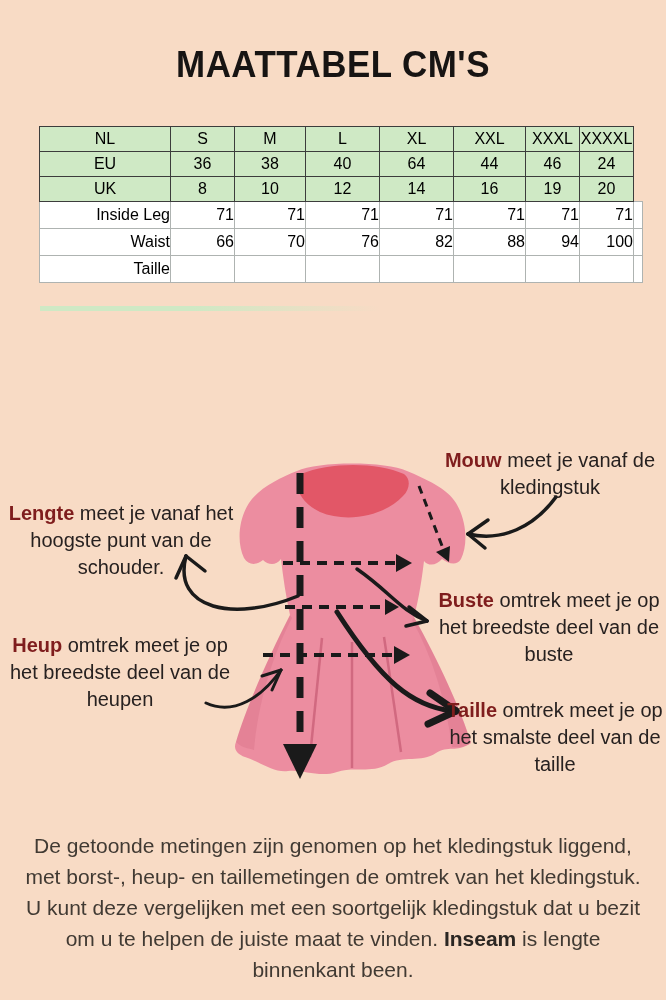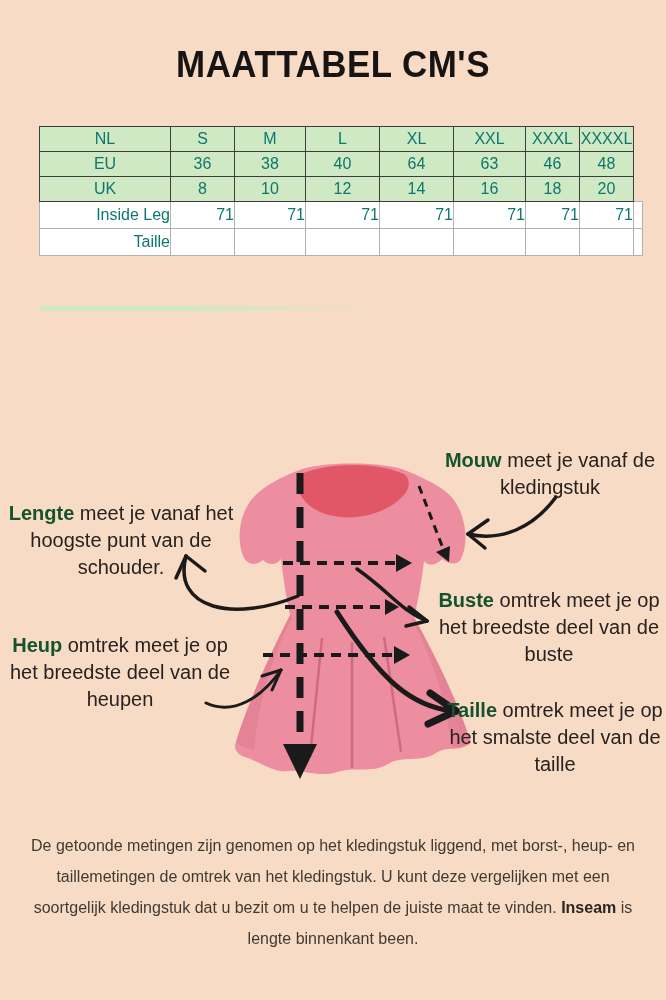--- a/index.html
+++ b/index.html
@@ -15,21 +15,21 @@
     position:absolute;left:0;top:44px;width:666px;
     text-align:center;
     font-size:36px;font-weight:900;letter-spacing:.5px;
     color:#171413;
     transform:scaleX(.97);
   }
   
   .size-table{
     position:absolute;left:39px;top:126px;
     border-collapse:collapse;table-layout:fixed;
-    font-size:16px;color:#0f766e;
+    font-size:16px;color:#000000;
   }
   .size-table td{
     text-align:center;vertical-align:middle;
     padding:0;height:25px;
     background:#ffffff;border:1px solid #aeb3b1;
   }
   .size-table tr.green td{
     background:#cfe9c5;border:1px solid #3c3c3c;height:24px;
   }
   .size-table tr.green td.ghost{
@@ -40,33 +40,33 @@
   .green-strip{
     position:absolute;left:40px;top:306px;width:340px;height:5px;
     background:linear-gradient(to right,#cfe9c5 45%,rgba(207,233,197,0));
   }
   
   .note{
     position:absolute;
     font-size:20px;line-height:27px;color:#272120;
     text-align:center;
   }
-  .note b{font-weight:bold;color:#14532d;}
+  .note b{font-weight:bold;color:#7f1d1d;}
   .note-lengte{left:4px;top:500px;width:234px;}
   .note-mouw{left:438px;top:447px;width:224px;}
   .note-buste{left:436px;top:587px;width:226px;}
   .note-heup{left:4px;top:632px;width:232px;}
   .note-taille{left:446px;top:697px;width:218px;}
   
   .diagram-svg{position:absolute;left:0;top:0;width:666px;height:1000px;}
   
   .footer{
     position:absolute;left:24px;top:830px;width:618px;
     text-align:center;
-    font-size:16px;line-height:31px;color:#413a33;
+    font-size:21px;line-height:31px;color:#413a33;
   }
   .footer b{color:#2b2622;}
 </style>
 </head>
 <body>
 
 <div class="page">
 
   <div class="title">MAATTABEL CM'S</div>
 
@@ -93,45 +93,56 @@
       <td>XXXL</td>
       <td>XXXXL</td>
       <td class="ghost"></td>
     </tr>
     <tr class="green">
       <td>EU</td>
       <td>36</td>
       <td>38</td>
       <td>40</td>
       <td>64</td>
-      <td>63</td>
+      <td>44</td>
       <td>46</td>
-      <td>48</td>
+      <td>24</td>
       <td class="ghost"></td>
     </tr>
     <tr class="green">
       <td>UK</td>
       <td>8</td>
       <td>10</td>
       <td>12</td>
       <td>14</td>
       <td>16</td>
-      <td>18</td>
+      <td>19</td>
       <td>20</td>
       <td class="ghost"></td>
     </tr>
     <tr class="white">
       <td>Inside Leg</td>
       <td>71</td>
       <td>71</td>
       <td>71</td>
       <td>71</td>
       <td>71</td>
       <td>71</td>
       <td>71</td>
+      <td class="sliver"></td>
+    </tr>
+    <tr class="white">
+      <td>Waist</td>
+      <td>66</td>
+      <td>70</td>
+      <td>76</td>
+      <td>82</td>
+      <td>88</td>
+      <td>94</td>
+      <td>100</td>
       <td class="sliver"></td>
     </tr>
     <tr class="white">
       <td>Taille</td>
       <td></td>
       <td></td>
       <td></td>
       <td></td>
       <td></td>
       <td></td>

